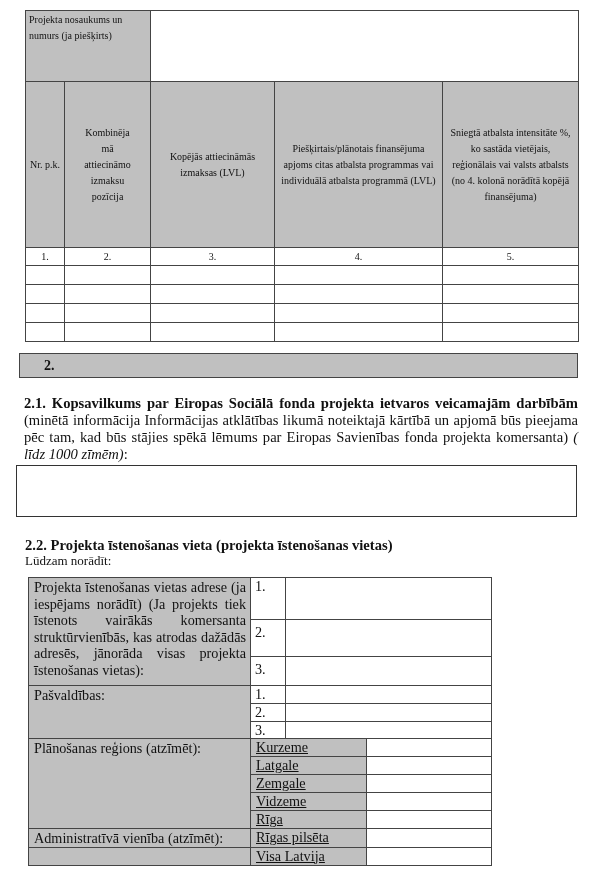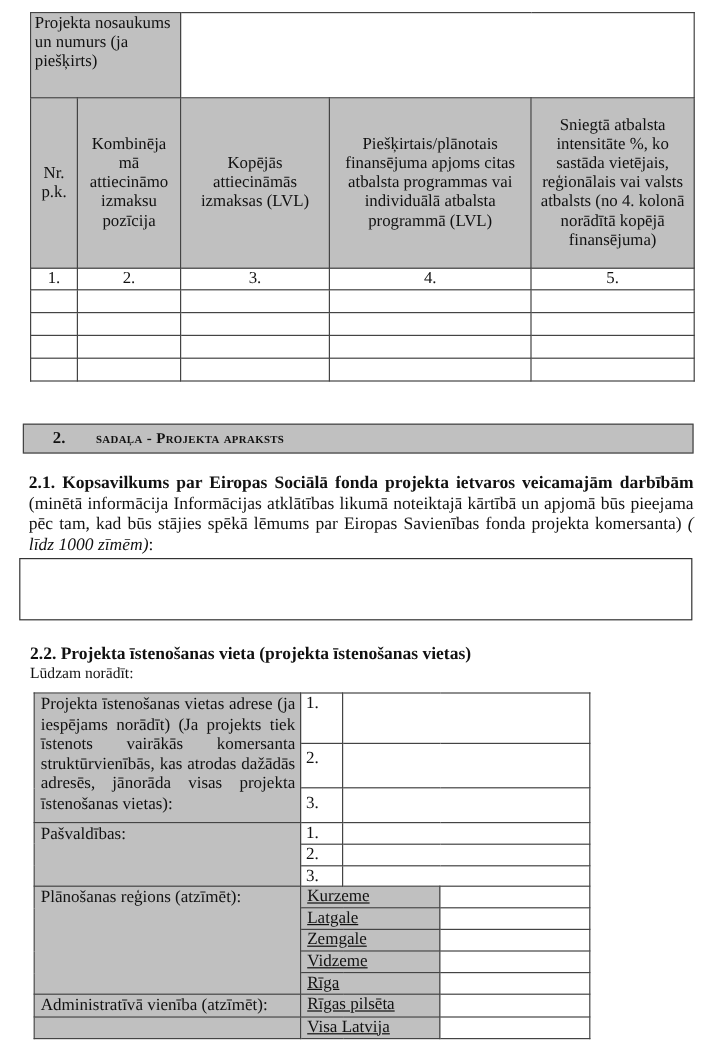--- a/index.html
+++ b/index.html
@@ -4,21 +4,21 @@
 <style>
   html, body { margin:0; padding:0; background:#ffffff; }
   body { width:600px; height:882px; position:relative; overflow:hidden;
          font-family:"Liberation Serif", serif; color:#111; font-size:14px; }
   table { border-collapse:collapse; }
   .gray { background:#c0c0c0; }
   td { border:1.5px solid #444; padding:0; vertical-align:top; }
 
   
   #t1 { position:absolute; left:25px; top:10px; width:553px; table-layout:fixed; }
-  #t1 td { font-size:14px; line-height:16px; }
+  #t1 td { font-size:10px; line-height:16px; }
   #t1 .proj-label { padding:1px 3px; height:68px; }
   #t1 .hdr td { text-align:center; vertical-align:middle; height:141px; }
   #t1 .num td { text-align:center; height:17px; line-height:17px; }
   #t1 .empty td { height:18px; }
 
   
   #sec2 { position:absolute; left:19px; top:353px; width:559px; height:25px;
           background:#c0c0c0; border:1.5px solid #444; box-sizing:border-box;
           font-weight:bold; font-size:12.5px; line-height:23px; }
   #sec2 .n { position:absolute; left:24px; font-size:14px; }
@@ -61,21 +61,21 @@
   <tr class="hdr gray">
     <td><span>Nr. p.k.</span></td>
     <td>
       <div>Kombinēja</div>
       <div>mā</div>
       <div>attiecināmo</div>
       <div>izmaksu</div>
       <div>pozīcija</div>
     </td>
     <td style="padding:0 8px;">Kopējās attiecināmās izmaksas (LVL)</td>
-    <td style="padding:0 4px;">Piešķirtais/plānotais finansējuma apjoms citas atbalsta programmas vai individuālā atbalsta programmā (LVL)</td>
+    <td style="padding:12px 4px;">Piešķirtais/plānotais finansējuma apjoms citas atbalsta programmas vai individuālā atbalsta programmā (LVL)</td>
     <td style="padding:0 6px;">Sniegtā atbalsta intensitāte %, ko sastāda vietējais, reģionālais vai valsts atbalsts (no 4. kolonā norādītā kopējā finansējuma)</td>
   </tr>
   <tr class="num">
     <td>1.</td>
     <td>2.</td>
     <td>3.</td>
     <td>4.</td>
     <td>5.</td>
   </tr>
   <tr class="empty">
@@ -104,21 +104,20 @@
         <td></td>
         <td></td>
         <td></td>
         <td></td>
   </tr>
 </tbody>
   </table>
 
 <div id="sec2">
   <span class="n">2.</span>
-  <span class="t">sadaļa - Projekta apraksts</span>
 </div>
 
 <div id="p21"><b>2.1. Kopsavilkums par Eiropas Sociālā fonda projekta ietvaros veicamajām darbībām</b><span> (minētā informācija Informācijas atklātības likumā noteiktajā kārtībā un apjomā būs pieejama pēc tam, kad būs stājies spēkā lēmums par Eiropas Savienības fonda projekta komersanta) </span><i>( līdz 1000 zīmēm)</i><span>:</span></div>
 <div id="box21"></div>
 
 <div id="h22">2.2. Projekta īstenošanas vieta (projekta īstenošanas vietas)</div>
 <div id="sub22">Lūdzam norādīt:</div>
 
 <table id="t2">
   <colgroup>

